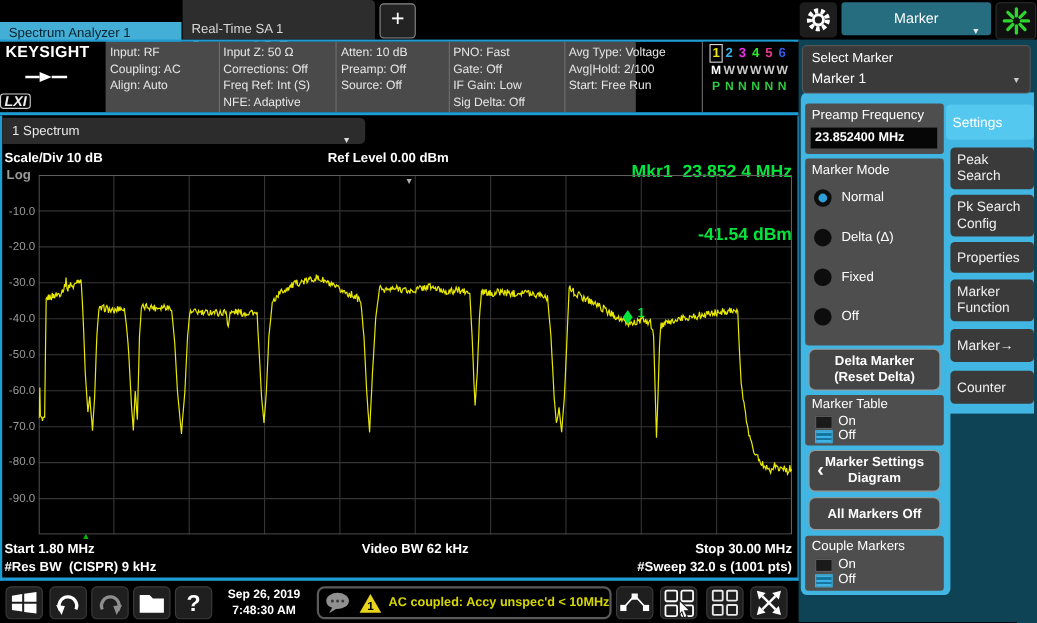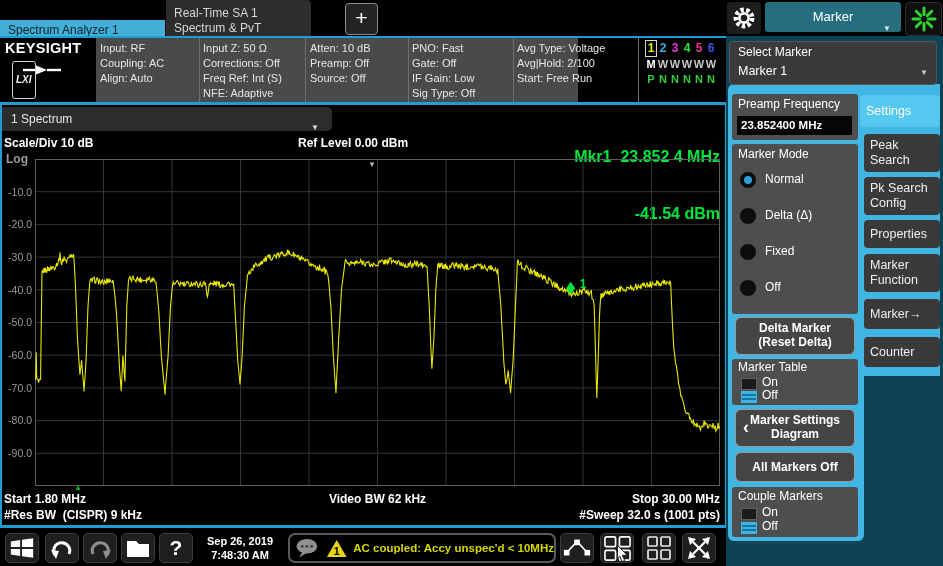--- a/index.html
+++ b/index.html
@@ -3,38 +3,38 @@
 <meta charset="utf-8">
 <style>
   html,body{margin:0;padding:0;background:#000;}
   #app{position:relative;width:943px;height:566px;background:#000;overflow:hidden;
        font-family:"Liberation Sans","DejaVu Sans",sans-serif;color:#e8e8e8;}
   .abs{position:absolute;}
   
   .tab1{left:0;top:0;width:165px;height:36px;background:#43aed6;color:#08222e;
         font-size:12px;line-height:15px;padding:3px 0 0 8px;box-sizing:border-box;margin-top:20px;}
   .tab1 .caret{position:absolute;right:7px;top:15px;color:#000;font-size:8px;}
-  .tab2{left:166px;top:0;width:145px;height:36px;background:#2d2d2d;color:#d8d8d8;
-        font-size:12px;line-height:15px;padding:6px 0 0 8px;box-sizing:border-box;border-radius:0 4px 0 0;}
+  .tab2{left:166px;top:0;width:175px;height:36px;background:#2d2d2d;color:#d8d8d8;
+        font-size:12px;line-height:15px;padding:19px 0 0 8px;box-sizing:border-box;border-radius:0 4px 0 0;}
   .addtab{left:345px;top:3px;width:31px;height:30px;background:#232323;border:1px solid #8a8a8a;
         border-radius:4px;color:#fff;font-size:21px;line-height:28px;text-align:center;}
   .gearbtn{left:727px;top:2px;width:34px;height:32px;background:#1d1d1d;border-radius:4px;
         display:flex;align-items:center;justify-content:center;}
   .markerbtn{left:765px;top:2px;width:136px;height:30px;background:#266d80;border-radius:3px;
         color:#fff;font-size:13px;text-align:center;line-height:30px;}
   .markerbtn .caret{position:absolute;right:10px;top:12px;font-size:8px;color:#dfe9ec;}
   .burstbtn{left:905px;top:2px;width:35px;height:32px;background:#101010;border:1px solid #2e2e2e;
         border-radius:4px;display:flex;align-items:center;justify-content:center;}
   
   .blueline{background:#1e9cd4;}
   .setbar{left:0;top:38px;width:578px;height:64px;background:#4a4a4a;}
   .ks{left:0;top:0;width:96px;height:64px;background:#000;}
   .ks .brand{position:absolute;left:5px;top:2px;font-size:14.5px;font-weight:bold;color:#fff;letter-spacing:.3px;}
-  .ks .lxi{position:absolute;left:12px;bottom:3px;border:1px solid #cfcfcf;border-radius:3px;
-        font-size:10px;font-style:italic;font-weight:bold;color:#eee;padding:12px 3px;line-height:12px;}
+  .ks .lxi{position:absolute;left:0;bottom:3px;border:1px solid #cfcfcf;border-radius:3px;
+        font-size:13px;font-style:italic;font-weight:bold;color:#eee;padding:0 3px;line-height:12px;}
   .setcol{top:3px;font-size:11px;line-height:15px;color:#e6e6e6;white-space:pre;}
   .setdiv{top:0;width:1px;height:64px;background:#6e6e6e;}
   .mkstat{left:640px;top:0;width:82px;height:64px;background:#000;font-size:11px;font-weight:bold;
         padding:2px 0 0 5px;box-sizing:border-box;line-height:15px;}
   .mkstat span{display:inline-block;width:12px;text-align:center;}
   .mk-num{font-size:12px;}
   .mk-num.sel{border:1px solid #d8d8d8;box-sizing:border-box;}
   .mk-w{color:#c8c8c8;} .mk-m{color:#fff;} .mk-pn{color:#2ecc40;}
   
   .disp{left:0;top:105px;width:723px;height:420px;background:#000;
@@ -138,21 +138,21 @@
       <span class="lxi">LXI</span>
     </div>
     <div class="abs setdiv" style="left:199px;"></div>
     <div class="abs setdiv" style="left:305px;"></div>
     <div class="abs setdiv" style="left:408px;"></div>
     <div class="abs setdiv" style="left:513px;"></div>
     <div class="abs setdiv" style="left:638px;"></div>
     <div class="abs setcol" style="left:100px;"><div>Input: RF</div><div>Coupling: AC</div><div>Align: Auto</div></div>
     <div class="abs setcol" style="left:203px;"><div>Input Z: 50 Ω</div><div>Corrections: Off</div><div>Freq Ref: Int (S)</div><div>NFE: Adaptive</div></div>
     <div class="abs setcol" style="left:310px;"><div>Atten: 10 dB</div><div>Preamp: Off</div><div>Source: Off</div></div>
-    <div class="abs setcol" style="left:412px;"><div>PNO: Fast</div><div>Gate: Off</div><div>IF Gain: Low</div><div>Sig Type: Off</div></div>
+    <div class="abs setcol" style="left:412px;"><div>PNO: Fast</div><div>Gate: Off</div><div>IF Gain: Low</div><div>Sig Delta: Off</div></div>
     <div class="abs setcol" style="left:517px;"><div>Avg Type: Voltage</div><div>Avg|Hold: 2/100</div><div>Start: Free Run</div></div>
     <div class="abs mkstat">
       <div><span class="mk-num sel" style="color: rgb(232, 232, 0);">1</span><span class="mk-num" style="color: rgb(53, 177, 232);">2</span><span class="mk-num" style="color: rgb(232, 51, 232);">3</span><span class="mk-num" style="color: rgb(46, 232, 46);">4</span><span class="mk-num" style="color: rgb(232, 56, 138);">5</span><span class="mk-num" style="color: rgb(56, 88, 232);">6</span></div>
       <div><span class="mk-m">M</span><span class="mk-w">W</span><span class="mk-w">W</span><span class="mk-w">W</span><span class="mk-w">W</span><span class="mk-w">W</span></div>
       <div><span class="mk-pn">P</span><span class="mk-pn">N</span><span class="mk-pn">N</span><span class="mk-pn">N</span><span class="mk-pn">N</span><span class="mk-pn">N</span></div>
     </div>
   </div>
   <div class="abs blueline" style="left:0;top:102px;width:726px;height:3px;"></div>
 
   <div class="abs disp">

